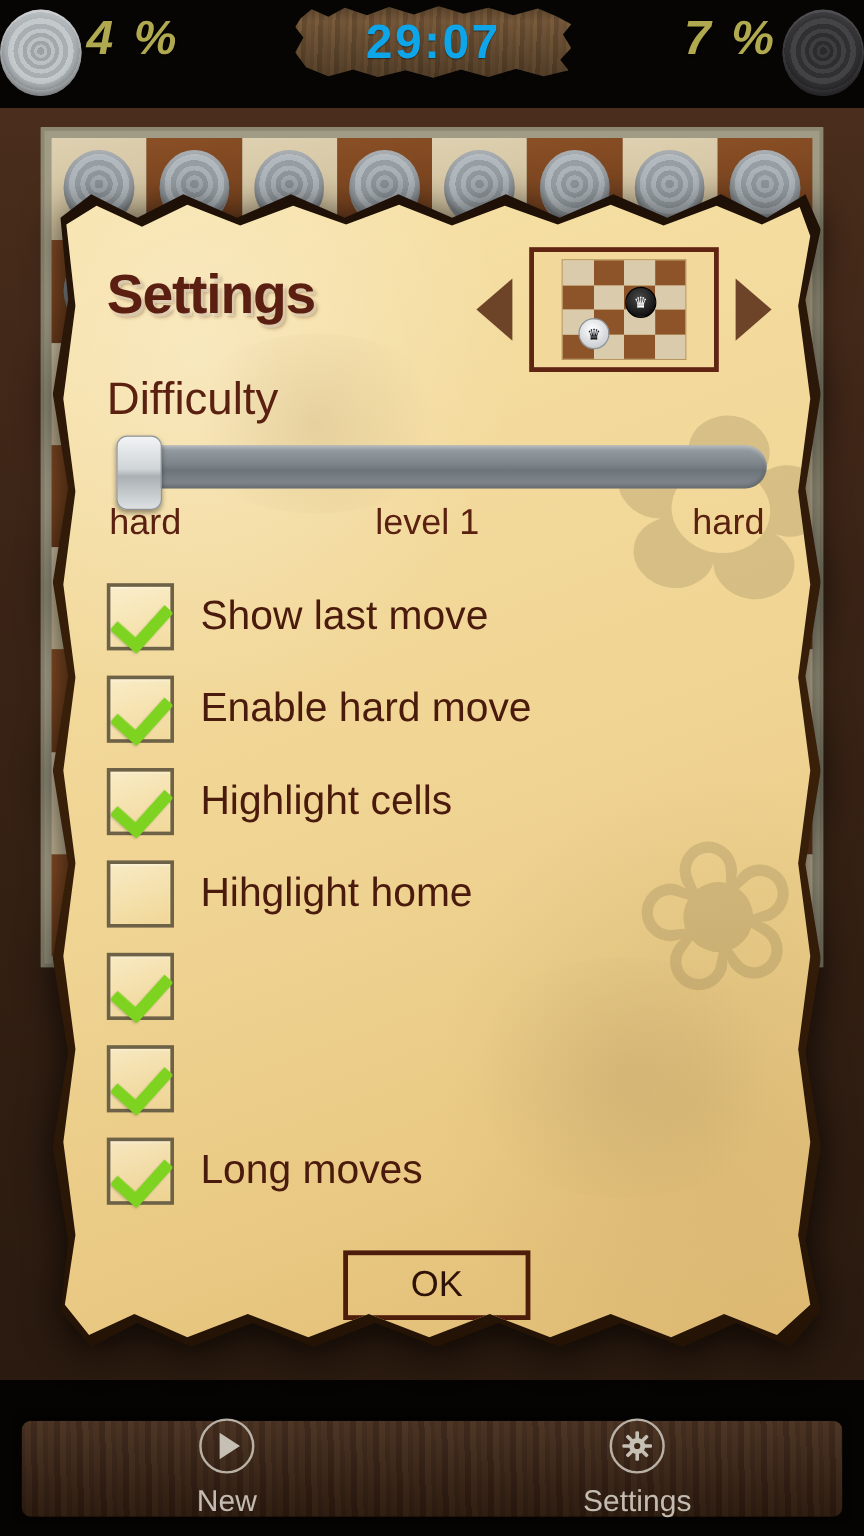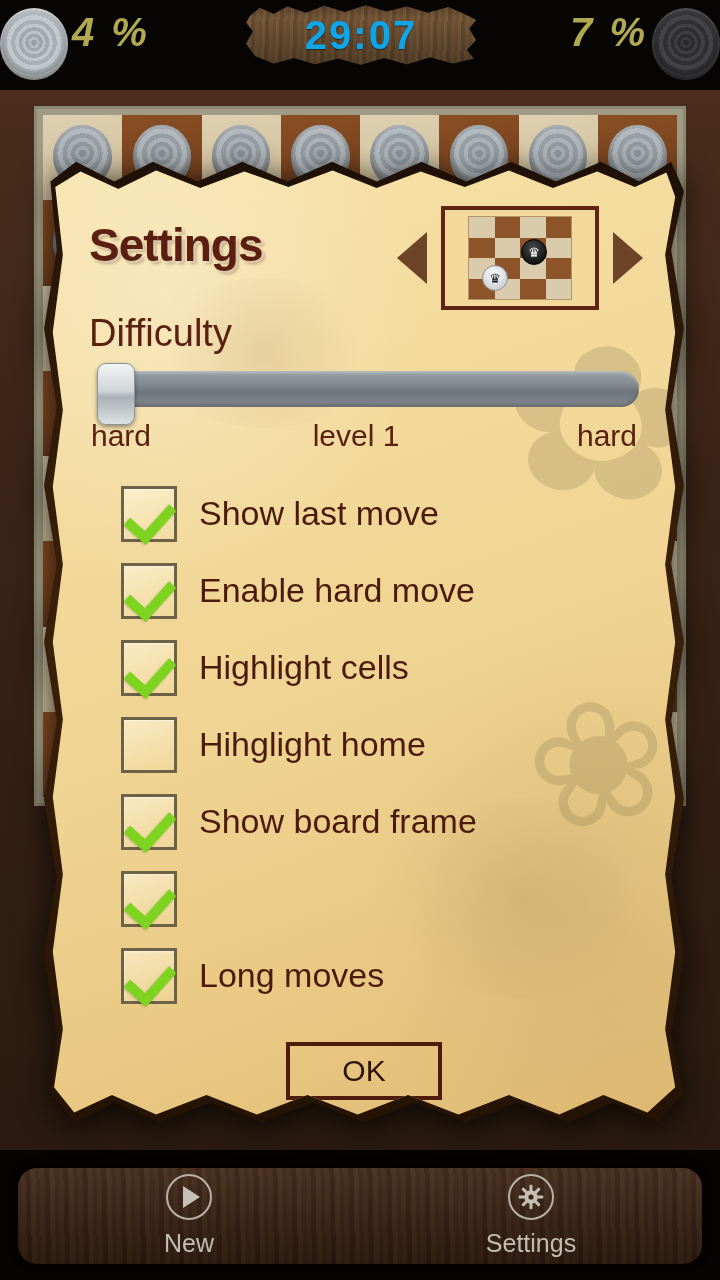--- a/index.html
+++ b/index.html
@@ -227,21 +227,21 @@
     display:flex; justify-content:space-between; align-items:baseline;
     margin-top:6px; padding:0 2px;
     font-size:30px; color:#5a2010;
   }
   #level-label{ position:relative; left:-8px; }
 
   
   #options{ margin-top:22px; }
   .opt-row{
     display:flex; align-items:center; gap:22px;
-    height:77px; cursor:pointer;margin-left:32px;
+    height:77px; cursor:pointer;
   }
   .cb{
     width:56px; height:56px; flex:0 0 56px;
     border:3px solid #6d6247;
     background:linear-gradient(160deg, rgba(255,252,235,.55), rgba(243,222,160,.35));
     box-shadow:inset 0 1px 2px rgba(255,255,255,.5);
     display:flex; align-items:center; justify-content:center;
     position:relative;
   }
   .cb.on::after{
@@ -263,22 +263,22 @@
   #ok-button{
     width:156px; height:58px;
     border:4px solid #4d1c0b; background:transparent;
     display:flex; align-items:center; justify-content:center;
     font-size:30px; color:#2f1207; cursor:pointer;
     font-family:"Liberation Sans", sans-serif;
   }
 
   
   #bottom-nav{
-    position:absolute; left:18px; bottom:16px; width:684px; height:96px;
-    border-radius:19px;
+    position:absolute; left:18px; bottom:16px; width:684px; height:80px;
+    border-radius:8px;
     background:
       linear-gradient(180deg, rgba(255,255,255,.05), rgba(0,0,0,.30)),
       repeating-linear-gradient(89deg,
         #3b2415 0 4px, #422918 4px 9px, #361f12 9px 14px, #452c1a 14px 19px);
     display:flex; align-items:center; justify-content:space-around;
     z-index:30;
     box-shadow:0 -2px 8px rgba(0,0,0,.6);
   }
   .nav-item{
     display:flex; flex-direction:column; align-items:center; gap:9px;
@@ -522,21 +522,20 @@
             <div class="opt-row">
               <div class="cb on"></div>
               <span class="opt-label">Highlight cells</span>
             </div>
             <div class="opt-row">
               <div class="cb"></div>
               <span class="opt-label">Hihglight home</span>
             </div>
             <div class="opt-row">
               <div class="cb on"></div>
-              <span class="opt-label">Show board frame</span>
             </div>
             <div class="opt-row">
               <div class="cb on"></div>
             </div>
             <div class="opt-row">
               <div class="cb on"></div>
               <span class="opt-label">Long moves</span>
             </div>
           </div>
 

